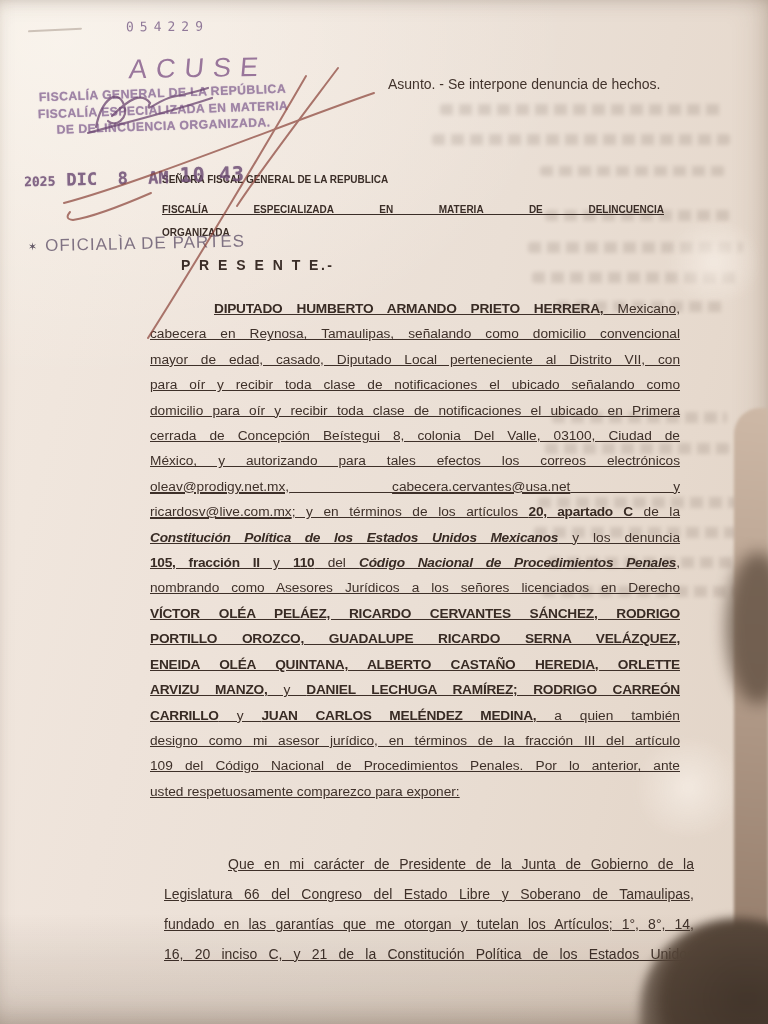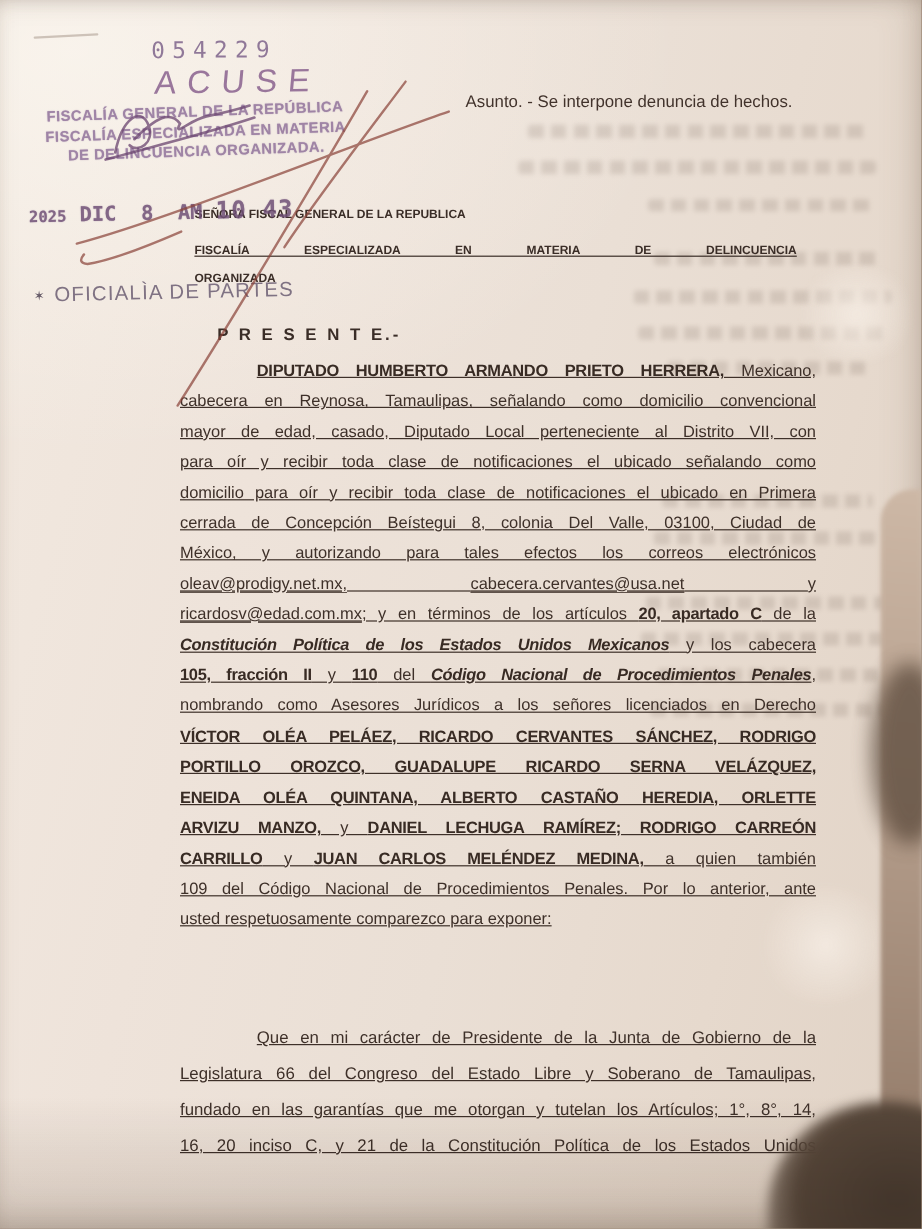--- a/index.html
+++ b/index.html
@@ -9,35 +9,35 @@
       radial-gradient(120% 60% at 8% 4%, rgba(255,252,246,.55) 0%, rgba(255,252,246,0) 55%),
       linear-gradient(104deg,#f2e9e0 0%,#eee3da 30%,#eadfd5 55%,#e6d9cd 78%,#e0d2c5 100%);
     box-shadow: inset 0 8px 16px -10px rgba(120,100,85,.35),
                 inset -14px 0 34px -14px rgba(110,88,70,.30),
                 inset 0 -18px 30px -16px rgba(100,80,62,.28);
   }
   .abs{position:absolute;}
   
   .para{position:absolute;color:#3e3029;}
   #p1{left:150px;top:296px;width:530px;font-size:13.7px;line-height:25.4px;}
-  #p2{left:150px;top:849px;width:530px;font-size:14px;line-height:30px;}
+  #p2{left:164px;top:849px;width:530px;font-size:14px;line-height:30px;}
   .jline{text-align:justify;text-align-last:justify;text-decoration:underline;}
   .jline.last{text-align-last:left;}
   .jline.ind{text-indent:64px;}
   .b{font-weight:700;letter-spacing:-0.25px;color:#382b24;}
   .i{font-style:italic;}
   .u{text-decoration:underline;text-underline-offset:2px;margin-top:28px;}
   
   #subject{left:388px;top:76px;font-size:14px;color:#42332c;}
   #header{left:162px;top:162px;width:502px;font-size:10px;font-weight:700;color:#3a2d27;margin-top:12px;}
   #header .h1{margin-bottom:13px;}
   #header .h2{line-height:23px;}
-  #presente{left:181px;top:270px;font-size:14px;font-weight:700;letter-spacing:2.5px;color:#3a2d27;}
+  #presente{left:181px;top:257px;font-size:14px;font-weight:700;letter-spacing:2.5px;color:#3a2d27;}
   
-  #folio{left:126px;top:31px;font-family:"DejaVu Sans Mono",monospace;font-size:19px;
+  #folio{left:126px;top:19px;font-family:"DejaVu Sans Mono",monospace;font-size:13px;
     letter-spacing:6px;color:#7a5f88;opacity:.82;transform:rotate(-.5deg);text-align:right;}
   #acuse{left:129px;top:53px;font-size:27px;letter-spacing:9px;color:#8a628f;opacity:.85;
     transform:skewX(-6deg) rotate(-1deg);}
   #fgr{left:36px;top:85px;width:254px;text-align:center;font-size:12.3px;font-weight:700;
     letter-spacing:.4px;line-height:16.5px;color:#96799f;opacity:.9;transform:rotate(-2deg);
     text-shadow:0 0 1px rgba(150,121,159,.8);}
   #datestamp{left:24px;top:164px;display:flex;align-items:flex-end;gap:11px;
     font-family:"DejaVu Sans Mono",monospace;font-weight:700;color:#6f4f76;opacity:.85;
     transform:rotate(-1.2deg);text-shadow:0 0 1px rgba(111,79,118,.7);}
   #datestamp .yr{font-size:13px;line-height:17px;}
@@ -98,29 +98,30 @@
 
   <div id="p1" class="para">
       <div class="jline ind"><span class="b">DIPUTADO HUMBERTO ARMANDO PRIETO HERRERA,</span><span> Mexicano,</span></div>
       <div class="jline"><span>cabecera en Reynosa, Tamaulipas, señalando como domicilio convencional</span></div>
       <div class="jline"><span>mayor de edad, casado, Diputado Local perteneciente al Distrito VII, con</span></div>
       <div class="jline"><span>para oír y recibir toda clase de notificaciones el ubicado señalando como</span></div>
       <div class="jline"><span>domicilio para oír y recibir toda clase de notificaciones el ubicado en Primera</span></div>
       <div class="jline"><span>cerrada de Concepción Beístegui 8, colonia Del Valle, 03100, Ciudad de</span></div>
       <div class="jline"><span>México, y autorizando para tales efectos los correos electrónicos</span></div>
       <div class="jline"><span class="u">oleav@prodigy.net.mx,</span><span> </span><span class="u">cabecera.cervantes@usa.net</span><span> </span><span>y</span></div>
-      <div class="jline"><span class="u">ricardosv@edad.com.mx</span><span>; y en términos de los artículos </span><span class="b">20, apartado C</span><span> de la</span></div>
-      <div class="jline"><span class="b i">Constitución Política de los Estados Unidos Mexicanos</span><span> y los cabecera</span></div>
+      <div class="jline"><span class="u">ricardosv@live.com.mx</span><span>; y en términos de los artículos </span><span class="b">20, apartado C</span><span> de la</span></div>
+      <div class="jline"><span class="b i">Constitución Política de los Estados Unidos Mexicanos</span><span> y los denuncia</span></div>
       <div class="jline"><span class="b">105, fracción II</span><span> y </span><span class="b">110</span><span> del </span><span class="b i">Código Nacional de Procedimientos Penales</span><span>,</span></div>
       <div class="jline"><span>nombrando como Asesores Jurídicos a los señores licenciados en Derecho</span></div>
       <div class="jline"><span class="b">VÍCTOR OLÉA PELÁEZ, RICARDO CERVANTES SÁNCHEZ, RODRIGO</span></div>
       <div class="jline"><span class="b">PORTILLO OROZCO, GUADALUPE RICARDO SERNA VELÁZQUEZ,</span></div>
       <div class="jline"><span class="b">ENEIDA OLÉA QUINTANA, ALBERTO CASTAÑO HEREDIA, ORLETTE</span></div>
       <div class="jline"><span class="b">ARVIZU MANZO,</span><span> y </span><span class="b">DANIEL LECHUGA RAMÍREZ; RODRIGO CARREÓN</span></div>
       <div class="jline"><span class="b">CARRILLO</span><span> y </span><span class="b">JUAN CARLOS MELÉNDEZ MEDINA,</span><span> a quien también</span></div>
+      <div class="jline"><span>designo como mi asesor jurídico, en términos de la fracción III del artículo</span></div>
       <div class="jline"><span>109 del Código Nacional de Procedimientos Penales. Por lo anterior, ante</span></div>
       <div class="jline last"><span>usted respetuosamente comparezco para exponer:</span></div>
     </div>
   <div id="p2" class="para">
       <div class="jline ind"><span>Que en mi carácter de Presidente de la Junta de Gobierno de la</span></div>
       <div class="jline"><span>Legislatura 66 del Congreso del Estado Libre y Soberano de Tamaulipas,</span></div>
       <div class="jline"><span>fundado en las garantías que me otorgan y tutelan los Artículos; 1°, 8°, 14,</span></div>
       <div class="jline"><span>16,  20 inciso C, y 21 de la Constitución Política de los Estados Unidos</span></div>
     </div>
 

